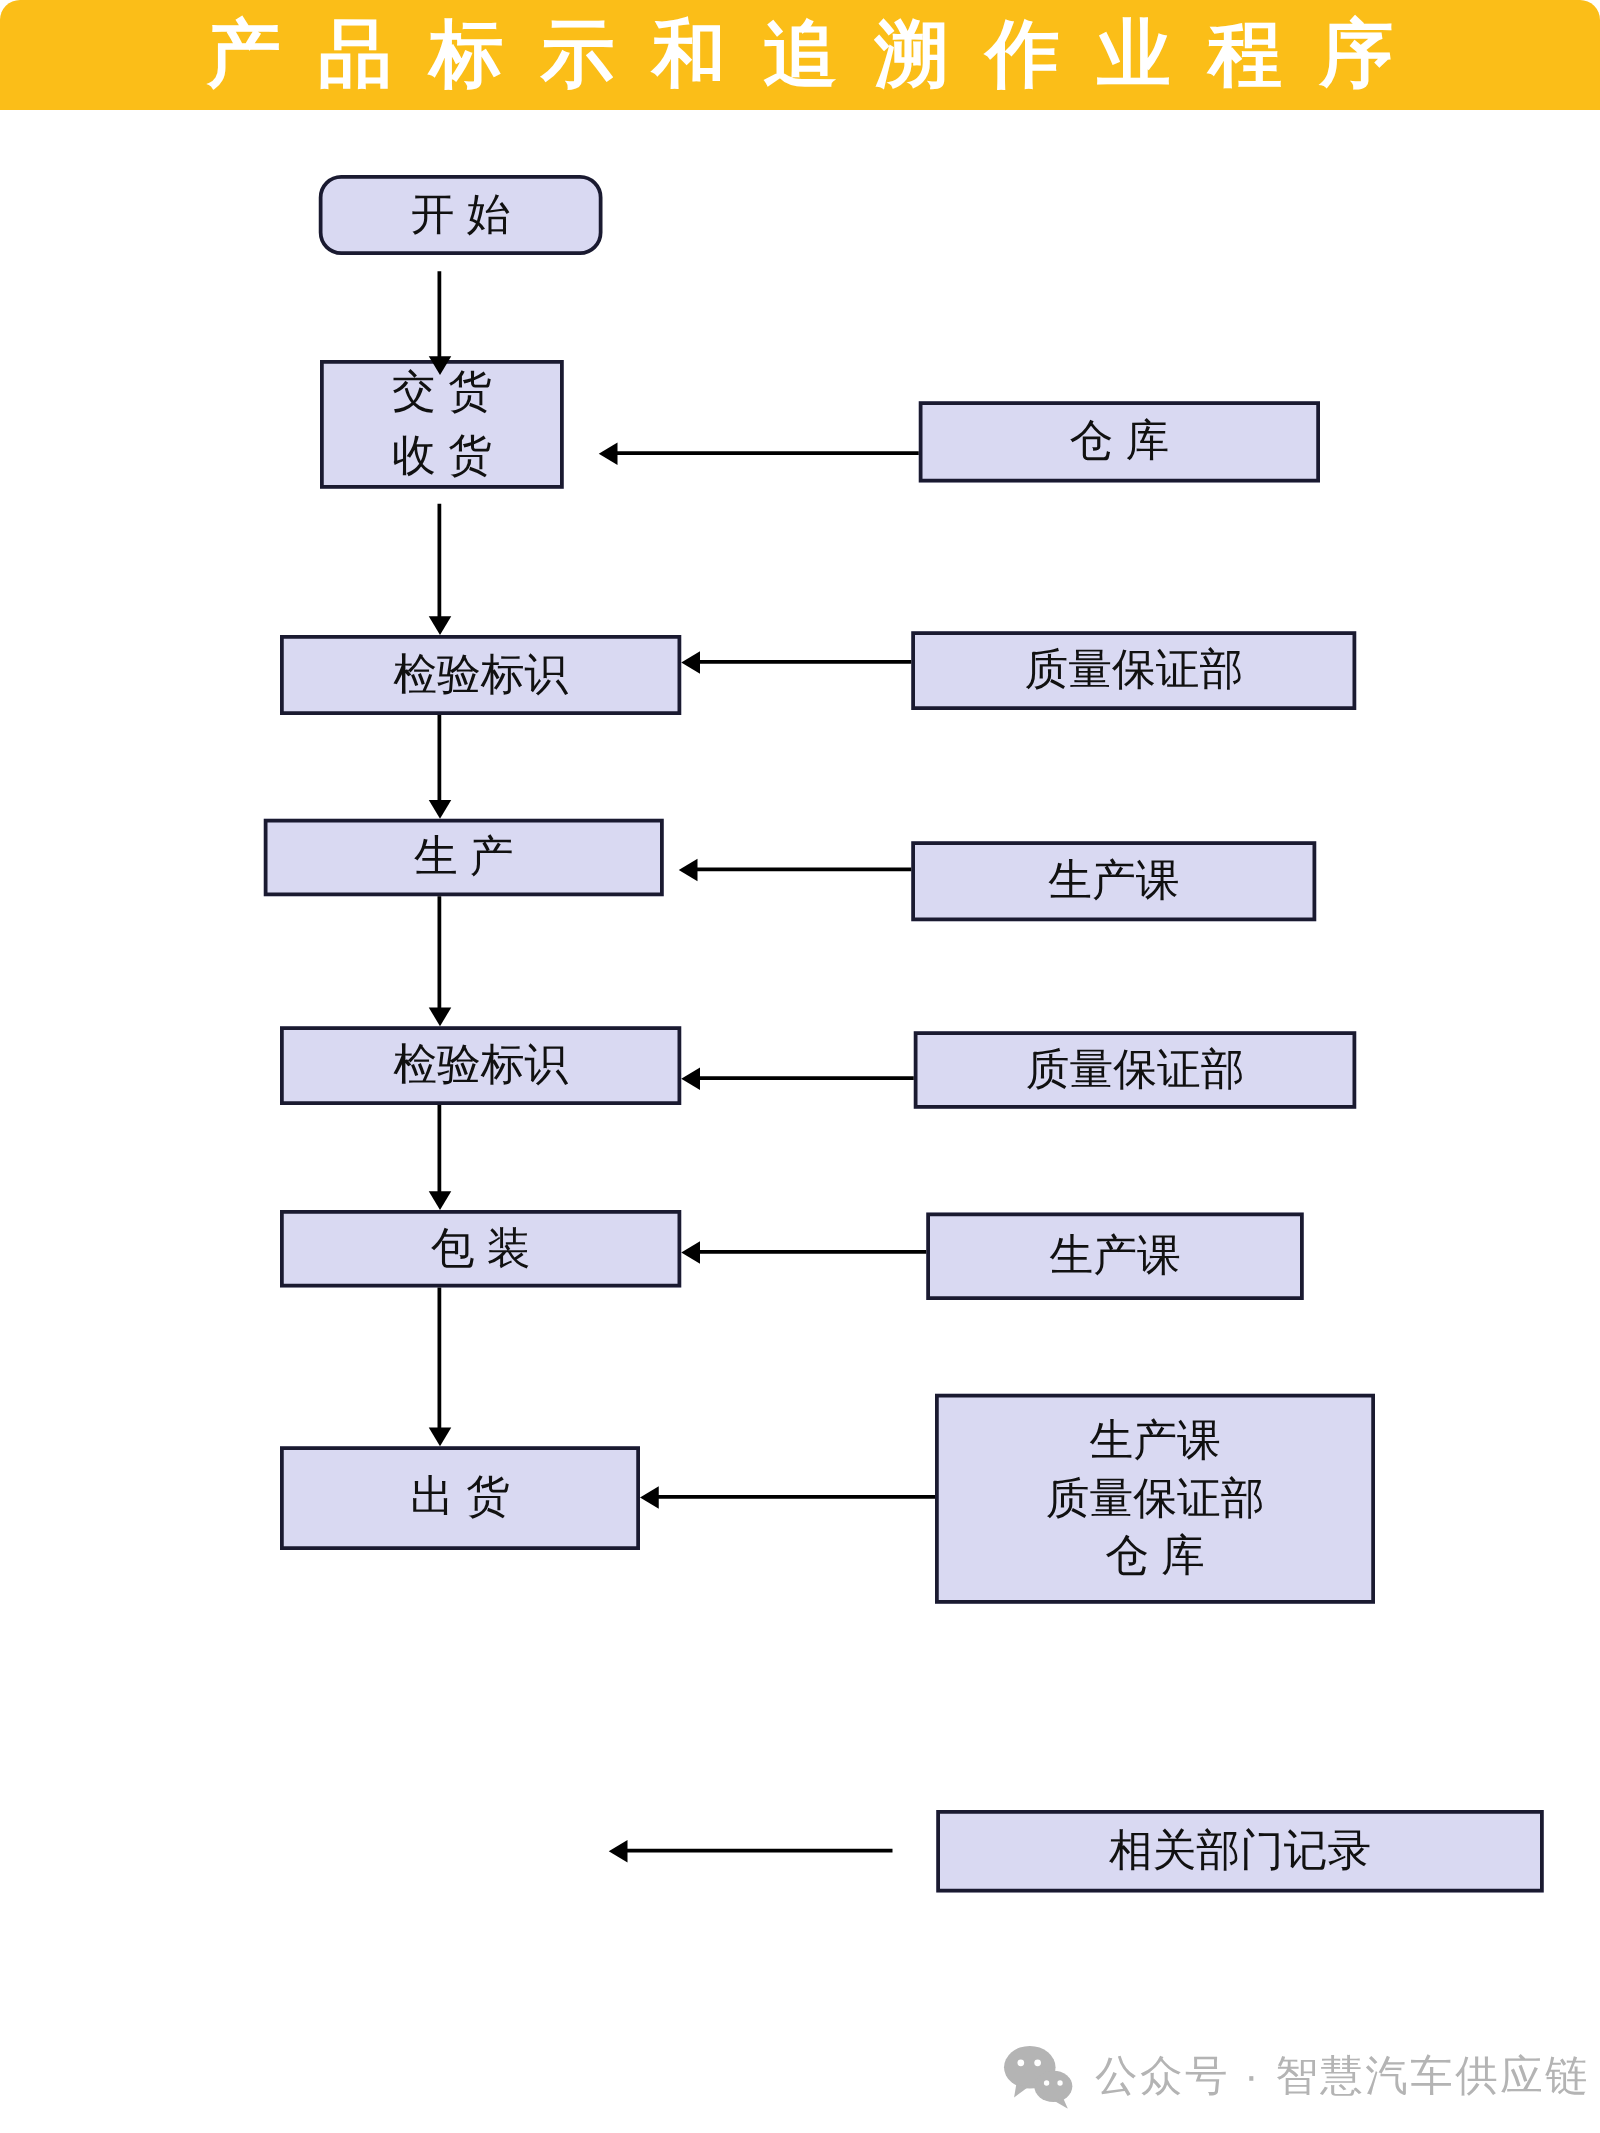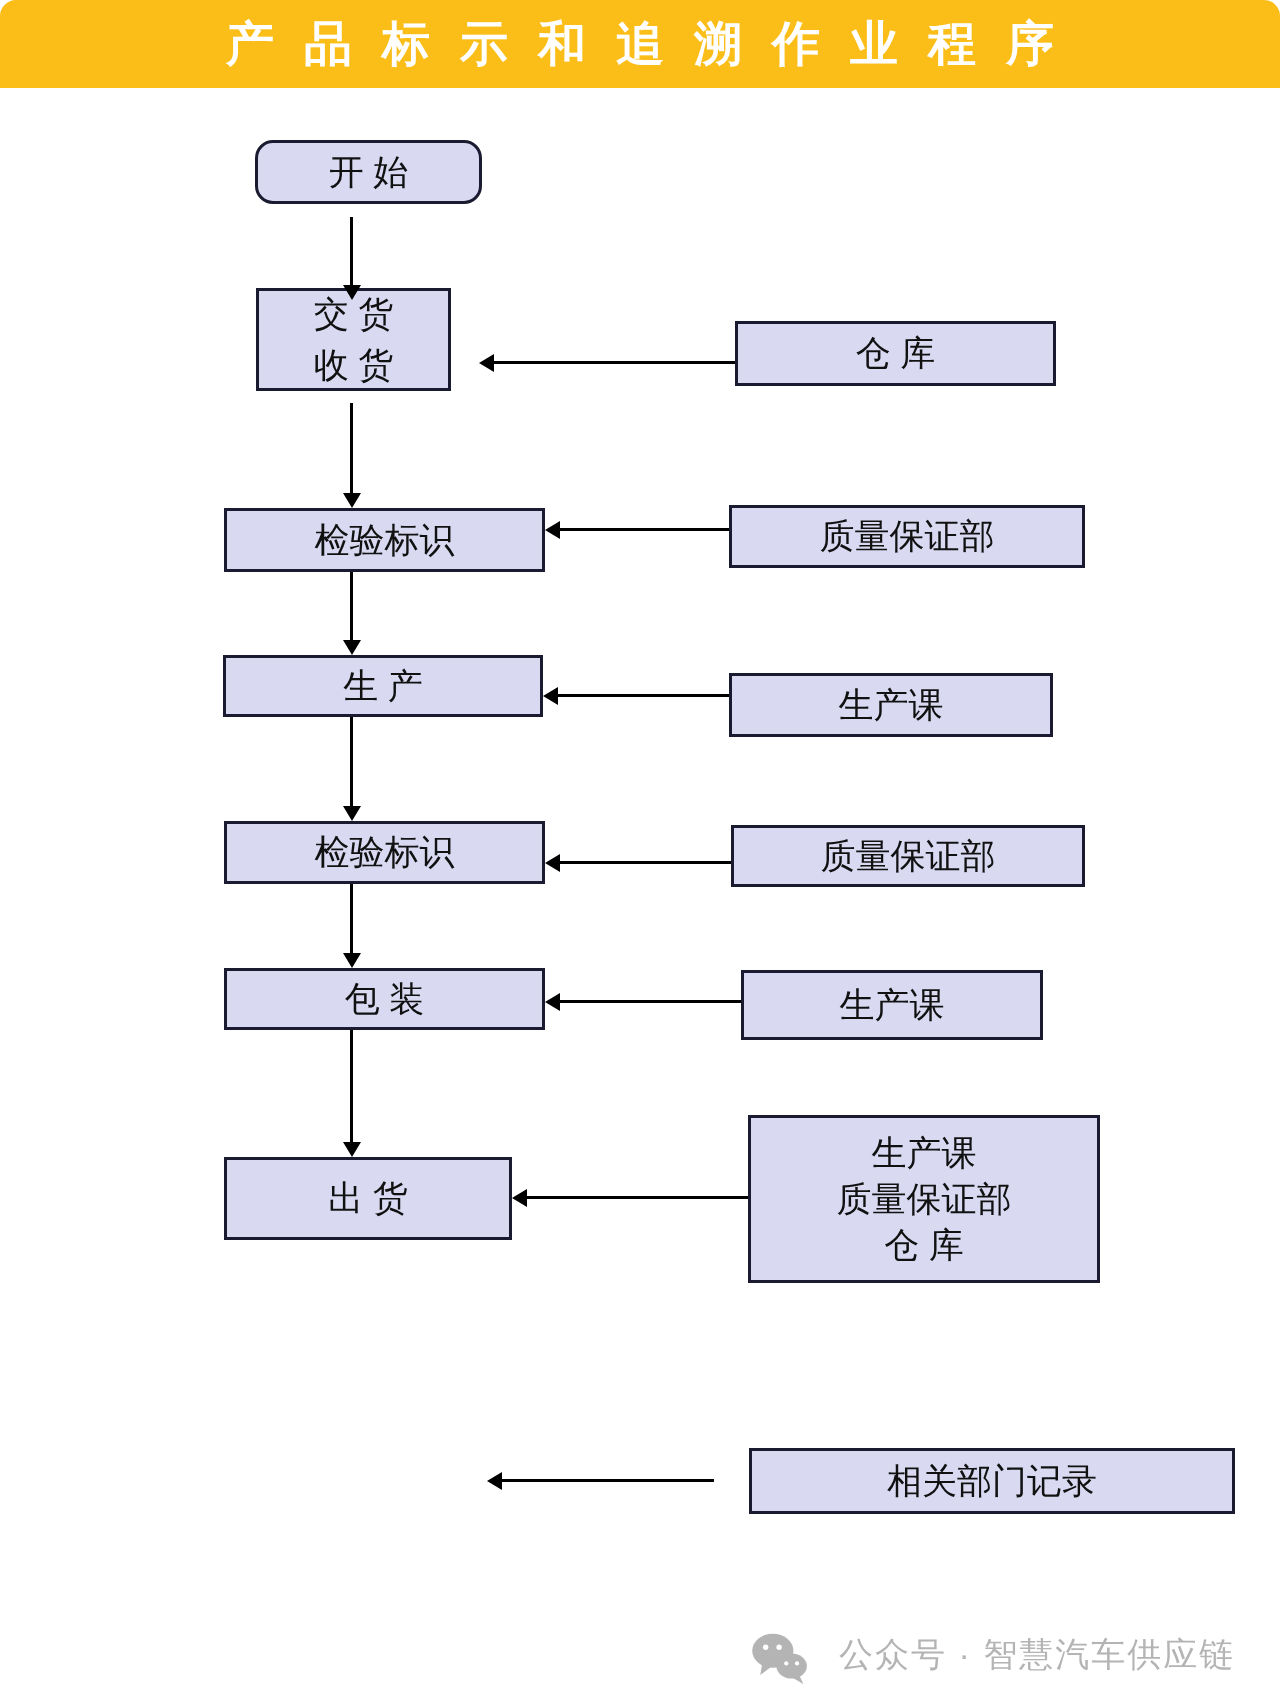--- a/index.html
+++ b/index.html
@@ -16,21 +16,21 @@
     position:relative;width:1280px;height:1706px;background:var(--page-bg);
     font-family:"Liberation Sans","DejaVu Sans",sans-serif;overflow:hidden;
   }
   
   .banner{
     position:absolute;left:0;top:0;width:1280px;height:88px;
     background:var(--banner);border-radius:16px 16px 0 0;
     display:flex;align-items:center;justify-content:center;
   }
   .banner-title{
-    color:#ffffff;font-size:48px;font-weight:bold;
+    color:#ffffff;font-size:59px;font-weight:bold;
     letter-spacing:30px;text-indent:30px;white-space:nowrap;
   }
   
   .node{
     position:absolute;box-sizing:border-box;
     background:var(--box-fill);border:3px solid var(--box-border);
     display:flex;flex-direction:column;align-items:center;justify-content:center;
     color:var(--label);font-size:35px;font-weight:500;line-height:1.32;
     text-align:center;
   }
@@ -43,22 +43,22 @@
     border-top:15px solid var(--arrow);
   }
   .hline{position:absolute;height:3px;background:var(--arrow);}
   .hhead{
     position:absolute;width:0;height:0;
     border-top:9px solid transparent;border-bottom:9px solid transparent;
     border-right:15px solid var(--arrow);
   }
   
   .footer{
-    position:absolute;left:751px;top:1632px;height:58px;
-    display:flex;align-items:flex-start;gap:30px;color:var(--footer-gray);
+    position:absolute;left:802px;top:1632px;height:58px;
+    display:flex;align-items:center;gap:16px;color:var(--footer-gray);
   }
   .footer-text{font-size:34px;font-weight:500;letter-spacing:2px;white-space:nowrap;}
   .wechat-icon{width:58px;height:52px;flex:0 0 auto;}
 </style>
 </head>
 <body>
 
 <div id="page">
 
   <div class="banner">
@@ -71,21 +71,21 @@
 
   <div class="node" style="left:256px;top:288px;width:195px;height:103px;justify-content:space-between;">
     <span>交 货</span>
     <span>收 货</span>
   </div>
 
   <div class="node" style="left:224px;top:508px;width:321px;height:64px;">
     <span>检验标识</span>
   </div>
 
-  <div class="node" style="left:223px;top:655px;width:320px;height:62px;">
+  <div class="node" style="left:211px;top:655px;width:320px;height:62px;">
     <span>生  产</span>
   </div>
 
   <div class="node" style="left:224px;top:821px;width:321px;height:63px;">
     <span>检验标识</span>
   </div>
 
   <div class="node" style="left:224px;top:968px;width:321px;height:62px;">
     <span>包 装</span>
   </div>

